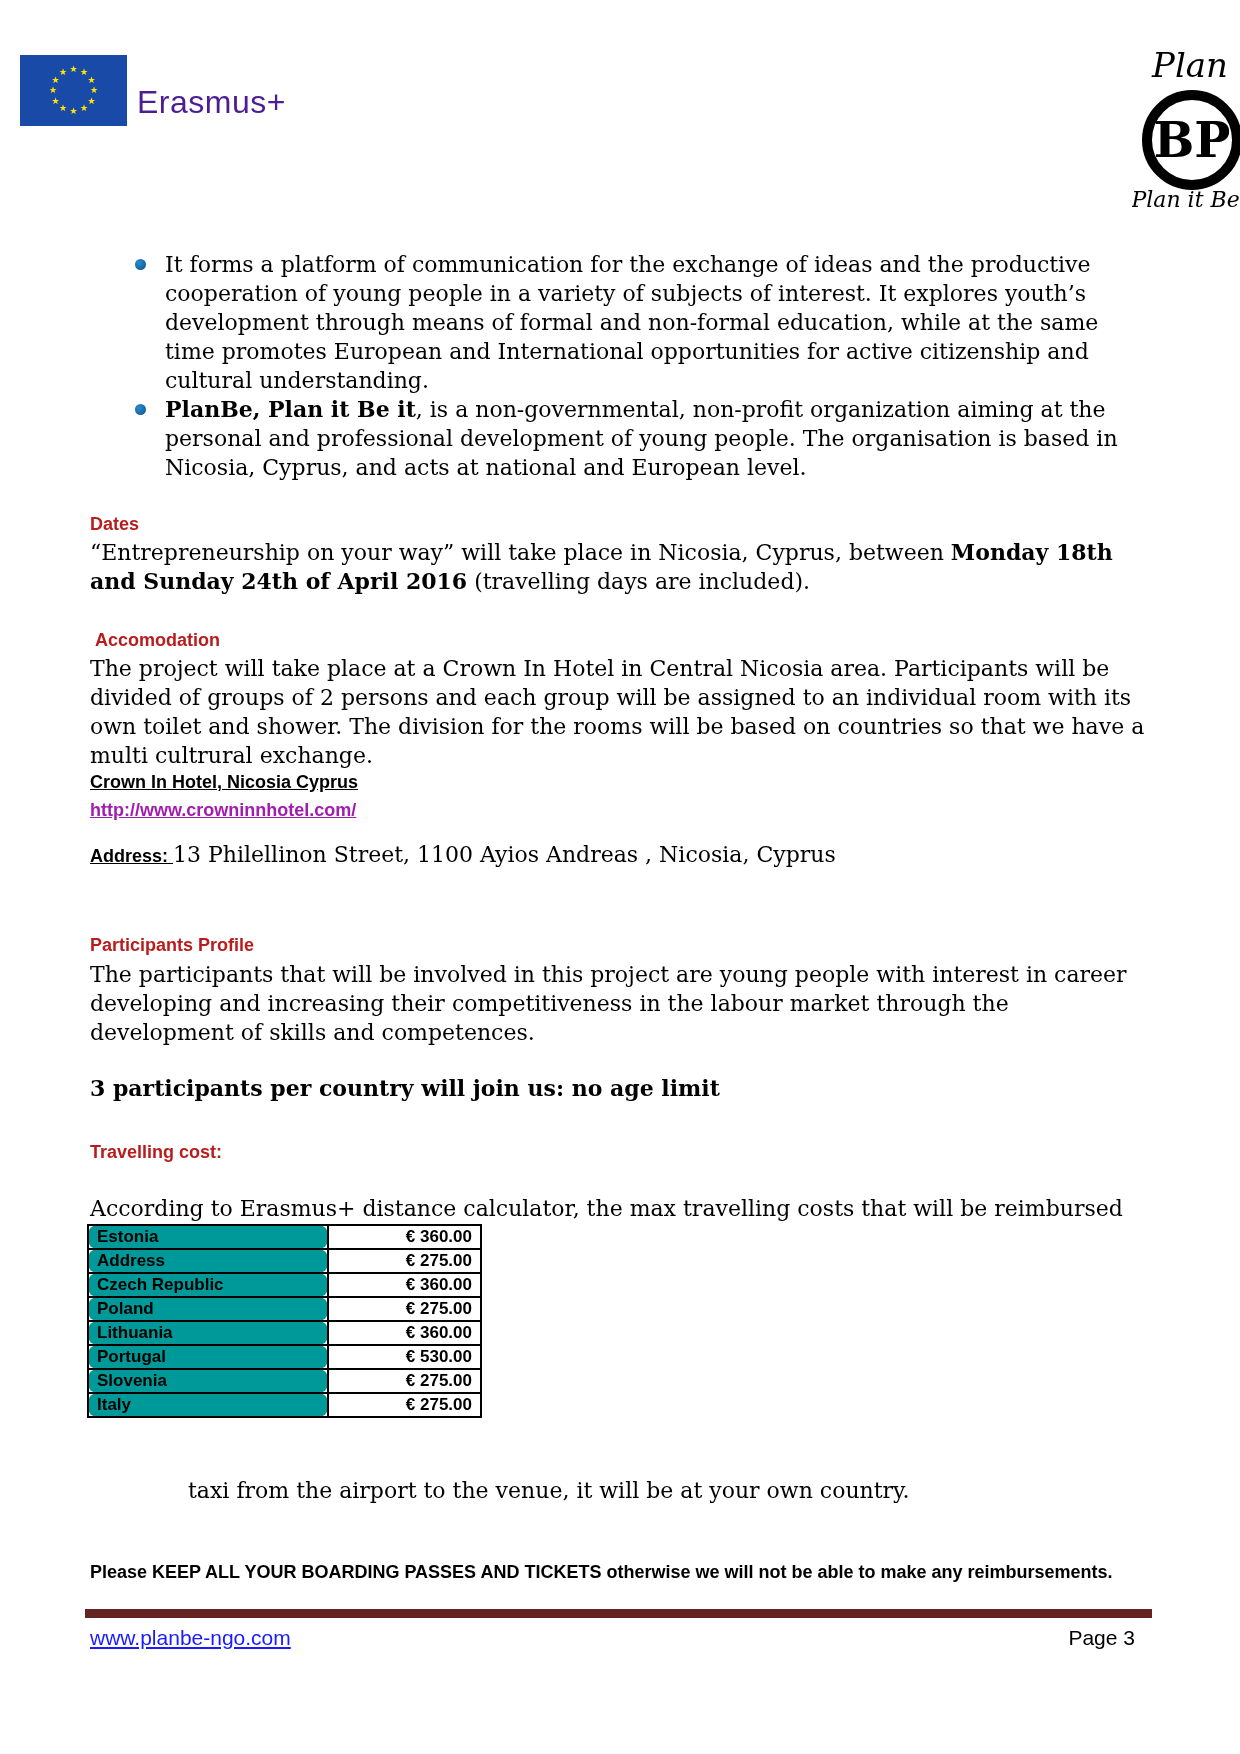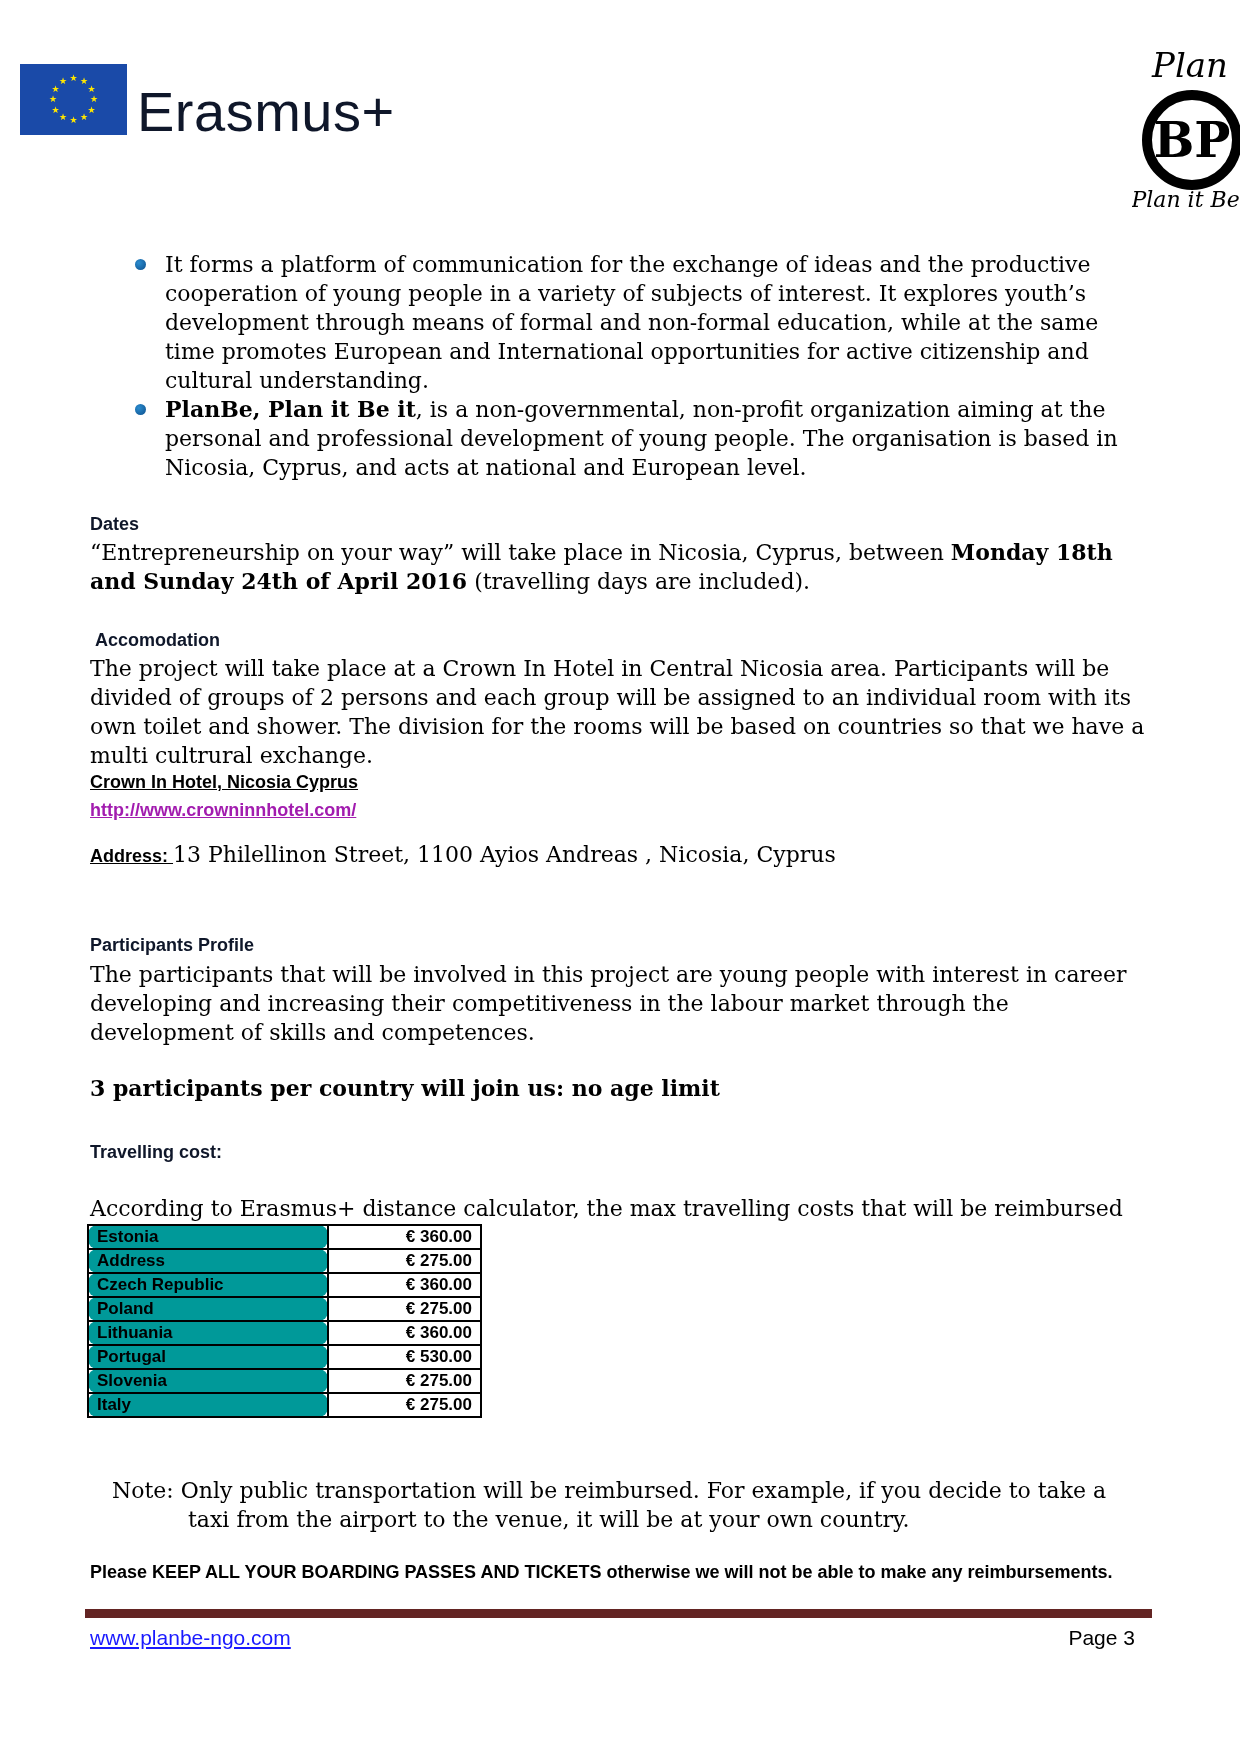--- a/index.html
+++ b/index.html
@@ -3,28 +3,28 @@
 <meta charset="utf-8">
 <style>
   html, body { margin:0; padding:0; background:#ffffff; }
   body { width:1240px; height:1754px; position:relative; overflow:hidden; color:#000; }
   .serif { font-family: "DejaVu Serif", "Liberation Serif", serif; }
 
   
   .erasmus-logo { position:absolute; left:20px; top:55px; display:flex; align-items:center; }
   .eu-flag { width:107px; height:71px; background:#1a4aa8; position:relative; }
   .eu-flag svg { position:absolute; left:0; top:0; }
-  .erasmus-text { font-family:"Liberation Sans", sans-serif; color:#0f172a; font-size:56px; margin-left:10px; margin-top:24px; letter-spacing:0.5px; }
+  .erasmus-text { font-family:"Liberation Sans", sans-serif; color:#4c1d95; font-size:32px; margin-left:10px; margin-top:24px; letter-spacing:0.5px; }
   .planbe-logo { position:absolute; left:1112px; top:35px; width:130px; height:180px;margin-left:20px; }
   .bullets { position:absolute; left:135px; top:250px; width:1000px; font-size:22px; line-height:29px; }
   .bullet-item { position:relative; padding-left:30px; margin:0; }
   .bullet-dot { position:absolute; left:0; top:9px; width:11px; height:11px; border-radius:50%; background:radial-gradient(circle at 35% 35%, #2a8ccf, #0d4f8c); }
   .bullet-item b { font-weight:bold; }
 
-  .heading { color:#0f172a; font-family:"Liberation Sans", sans-serif; font-weight:bold; font-size:18px; }
+  .heading { color:#b91c1c; font-family:"Liberation Sans", sans-serif; font-weight:bold; font-size:18px; }
   .para { font-size:22px; line-height:29px; }
 
   .sec-dates-h { position:absolute; left:90px; top:514px; }
   .sec-dates-p { position:absolute; left:90px; top:538px; width:1060px; }
   .sec-acc-h { position:absolute; left:95px; top:630px; }
   .sec-acc-p { position:absolute; left:90px; top:654px; width:1060px; }
   .hotel-name { position:absolute; left:90px; top:772px; font-family:"Liberation Sans", sans-serif; font-weight:bold; font-size:18px; text-decoration:underline; }
   .hotel-link { position:absolute; left:90px; top:800px; font-family:"Liberation Sans", sans-serif; font-weight:bold; font-size:18px; color:#a21caf; text-decoration:underline; }
   .address { position:absolute; left:90px; top:842px; font-size:22px; }
   .address .lbl { font-family:"Liberation Sans", sans-serif; font-weight:bold; font-size:18px; text-decoration:underline; }
@@ -144,21 +144,20 @@
         <td class="amount">€ 275.00</td>
       </tr>
     <tr>
         <td class="country">Italy</td>
         <td class="amount">€ 275.00</td>
       </tr>
   </tbody>
 </table>
 
 <div class="note serif">
-  <span>Note: Only public transportation will be reimbursed.  For example, if you decide to take a</span>
   <span class="l2">taxi from the airport to the venue, it will be at your own country.</span>
 </div>
 
 <div class="warning">Please KEEP ALL YOUR BOARDING PASSES AND TICKETS otherwise we will not be able to make any reimbursements.</div>
 
 <div class="footer-rule"></div>
 <a class="footer-link">www.planbe-ngo.com</a>
 <div class="footer-page">Page 3</div>
 
 </body></html>

